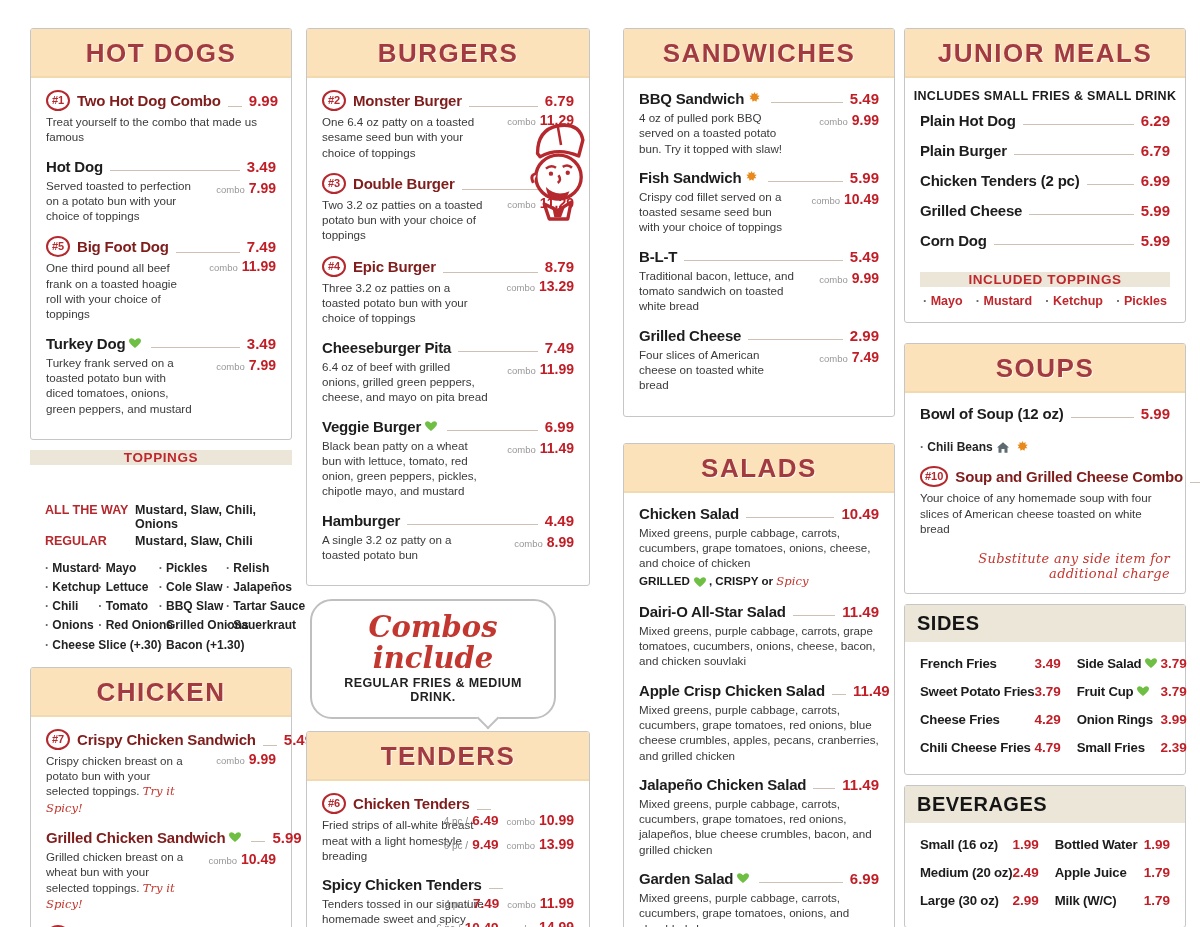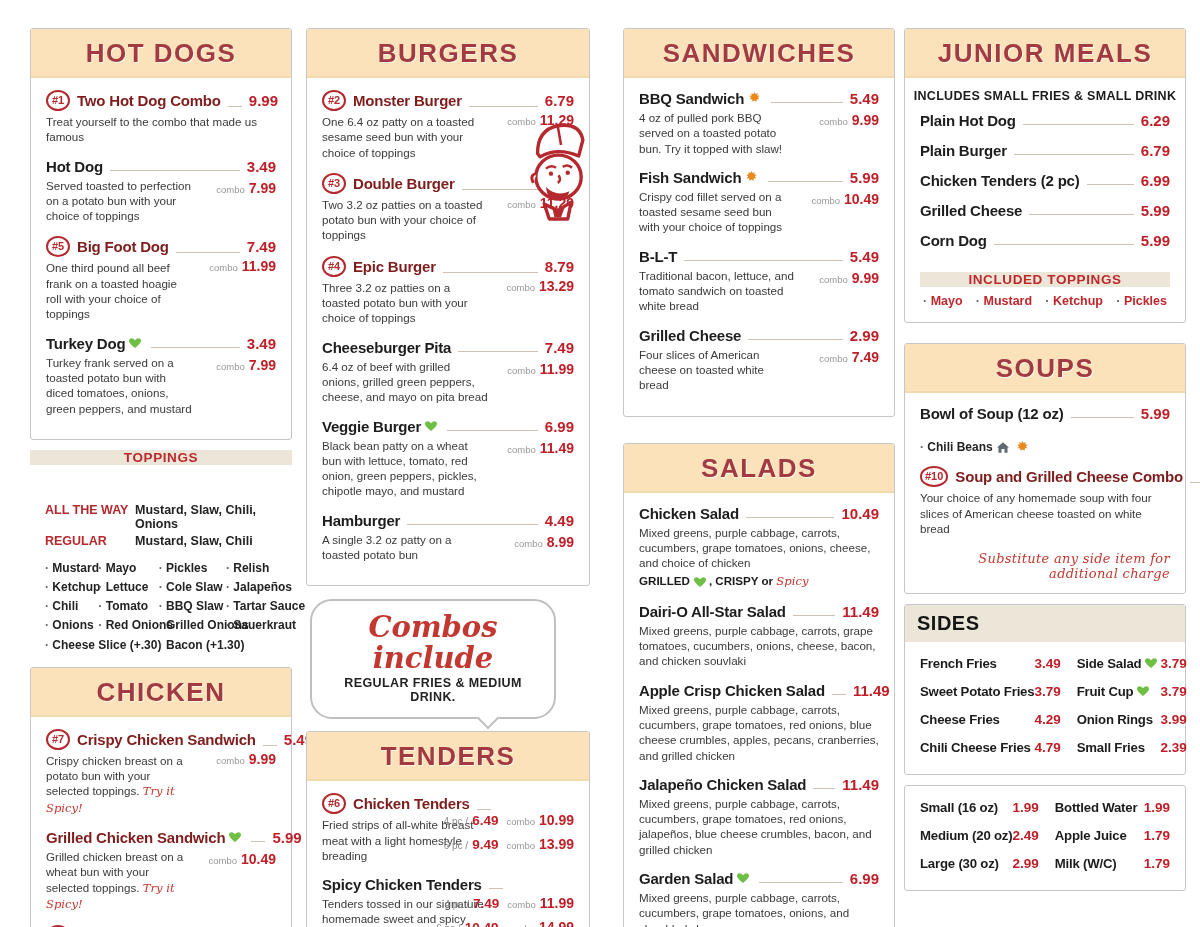--- a/index.html
+++ b/index.html
@@ -622,20 +622,23 @@
             </div>
             <div class="p-line">
               <span class="plabel">Small Fries</span>
               <span class="pprice price">2.39</span>
             </div>
           </div>
         </div>
     </section>
 
     <section class="card">
+      <div class="band plain">
+        <span class="plain-title">BEVERAGES</span>
+      </div>
       <div class="pairswrap">
           <div class="pcol">
             <div class="p-line">
               <span class="plabel">Small (16 oz)</span>
               <span class="pprice price">1.99</span>
             </div>
             <div class="p-line">
               <span class="plabel">Medium (20 oz)</span>
               <span class="pprice price">2.49</span>
             </div>

